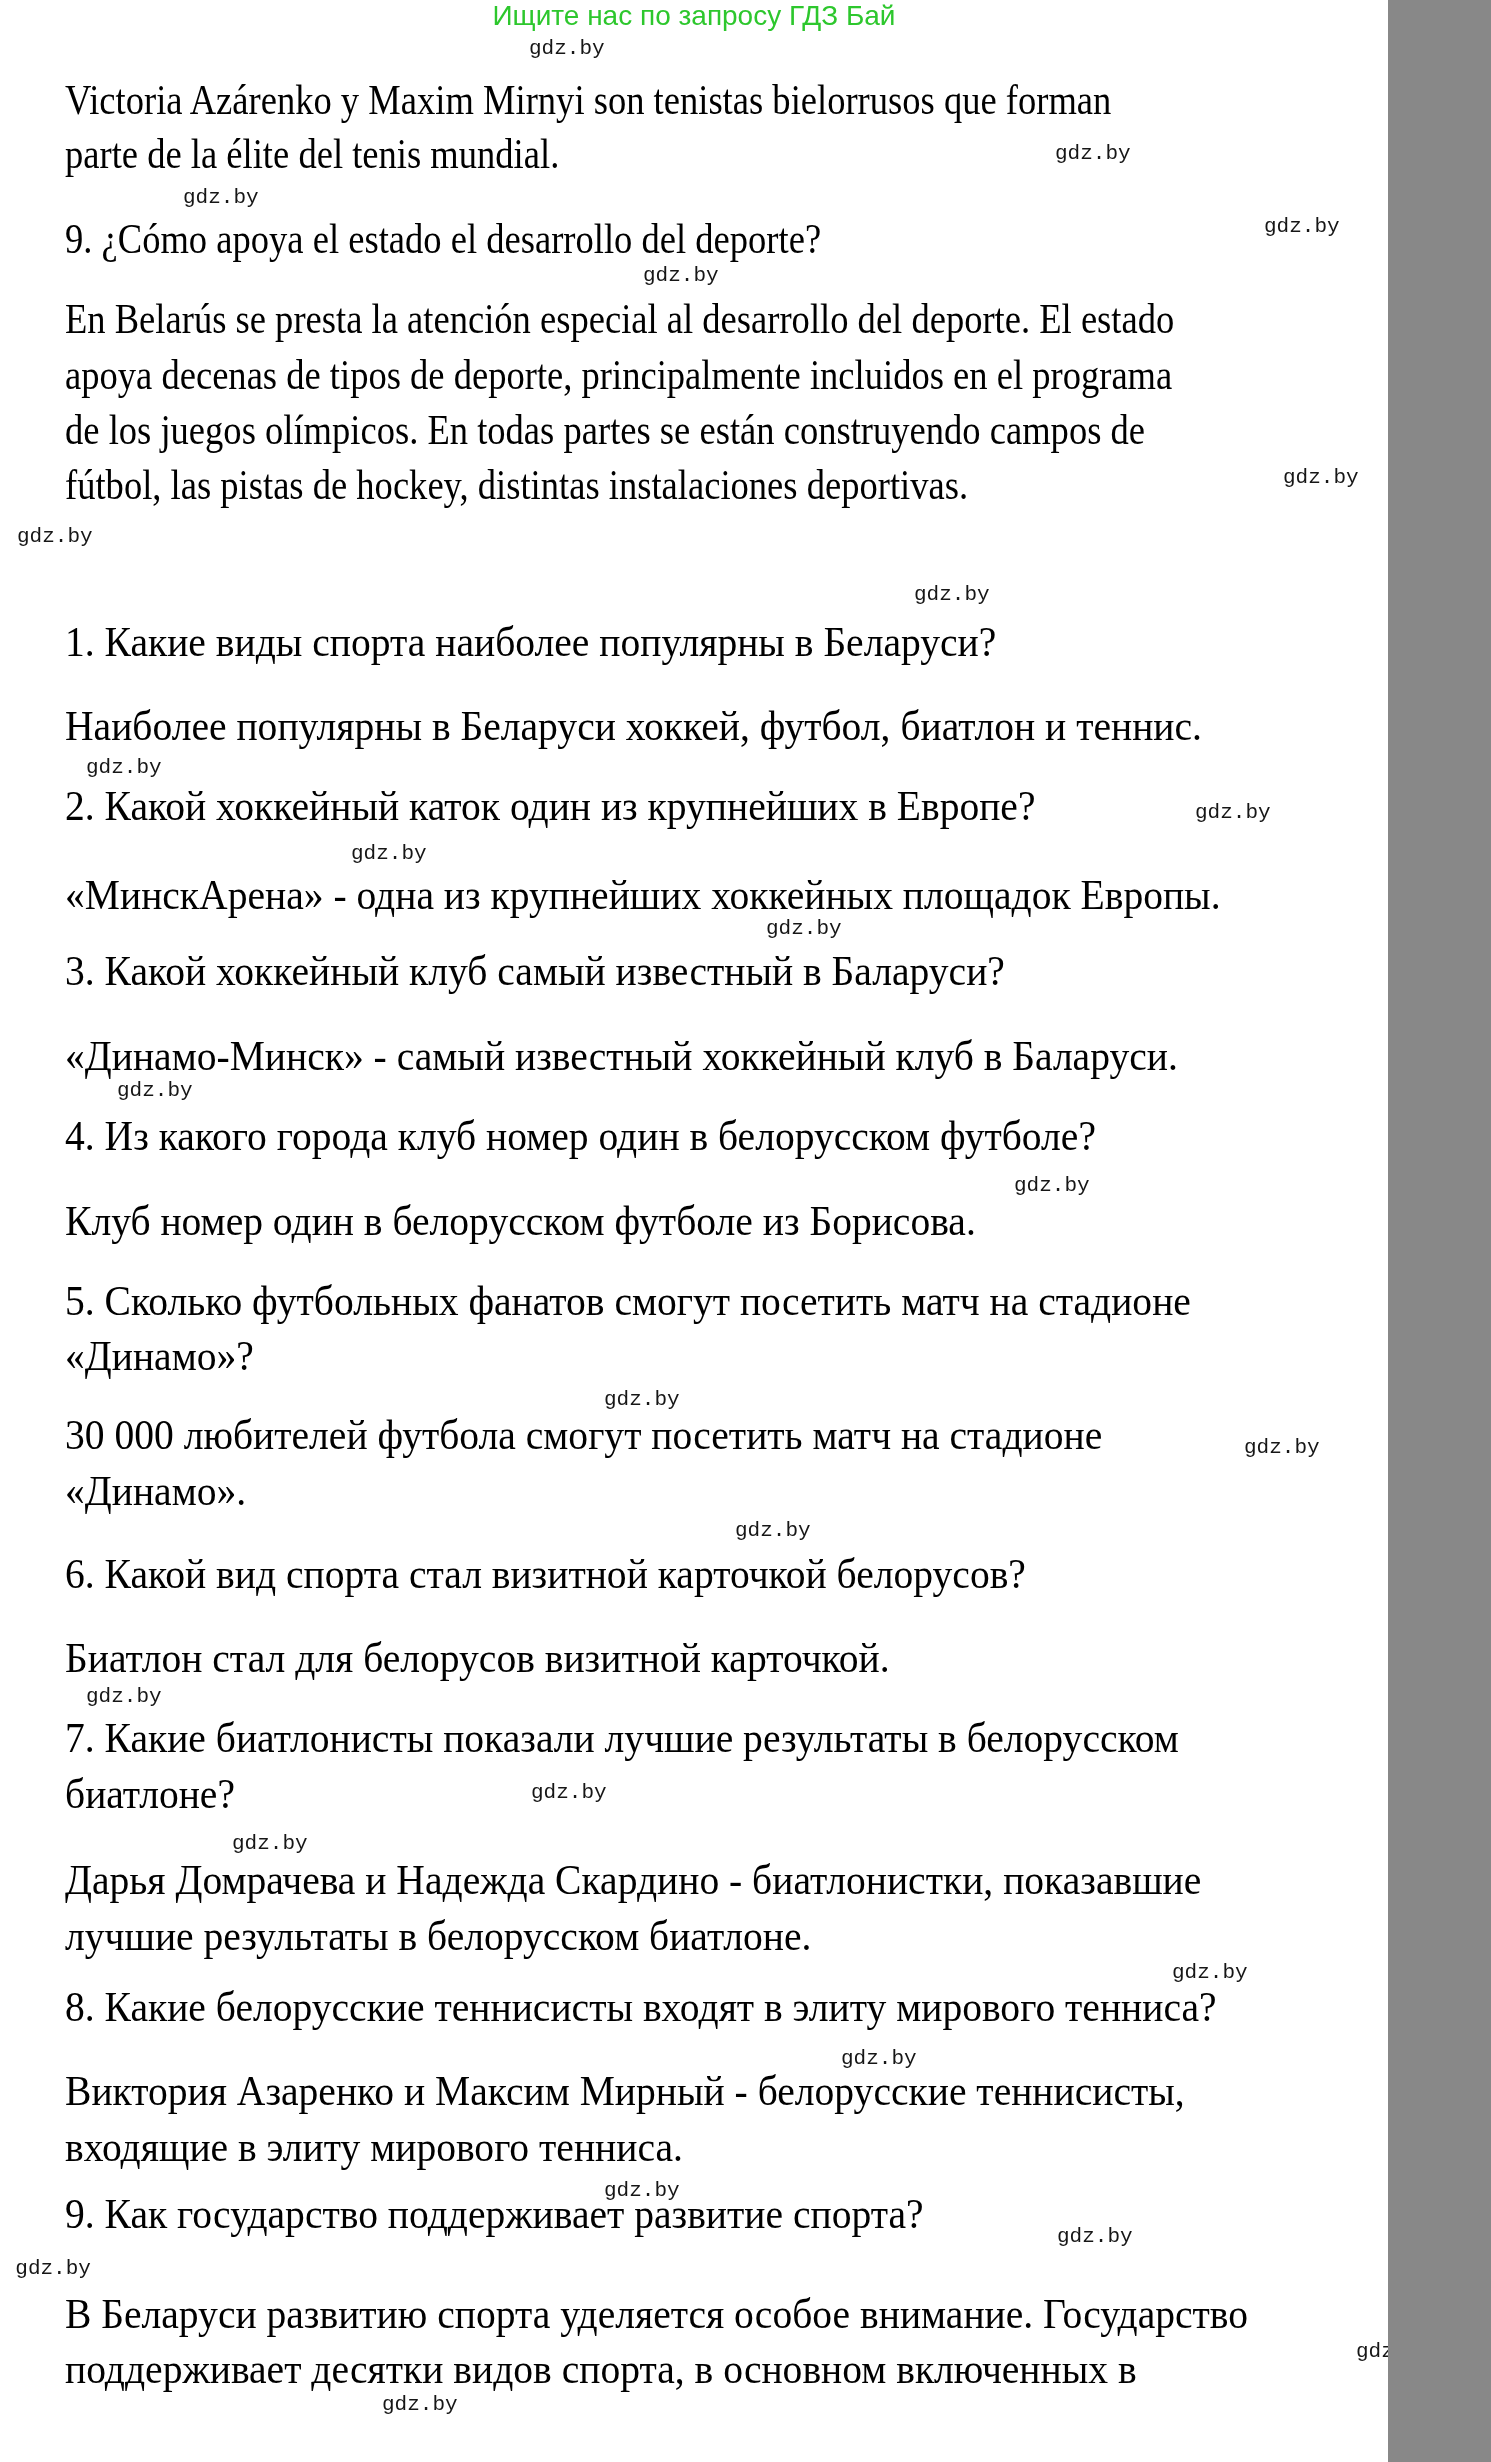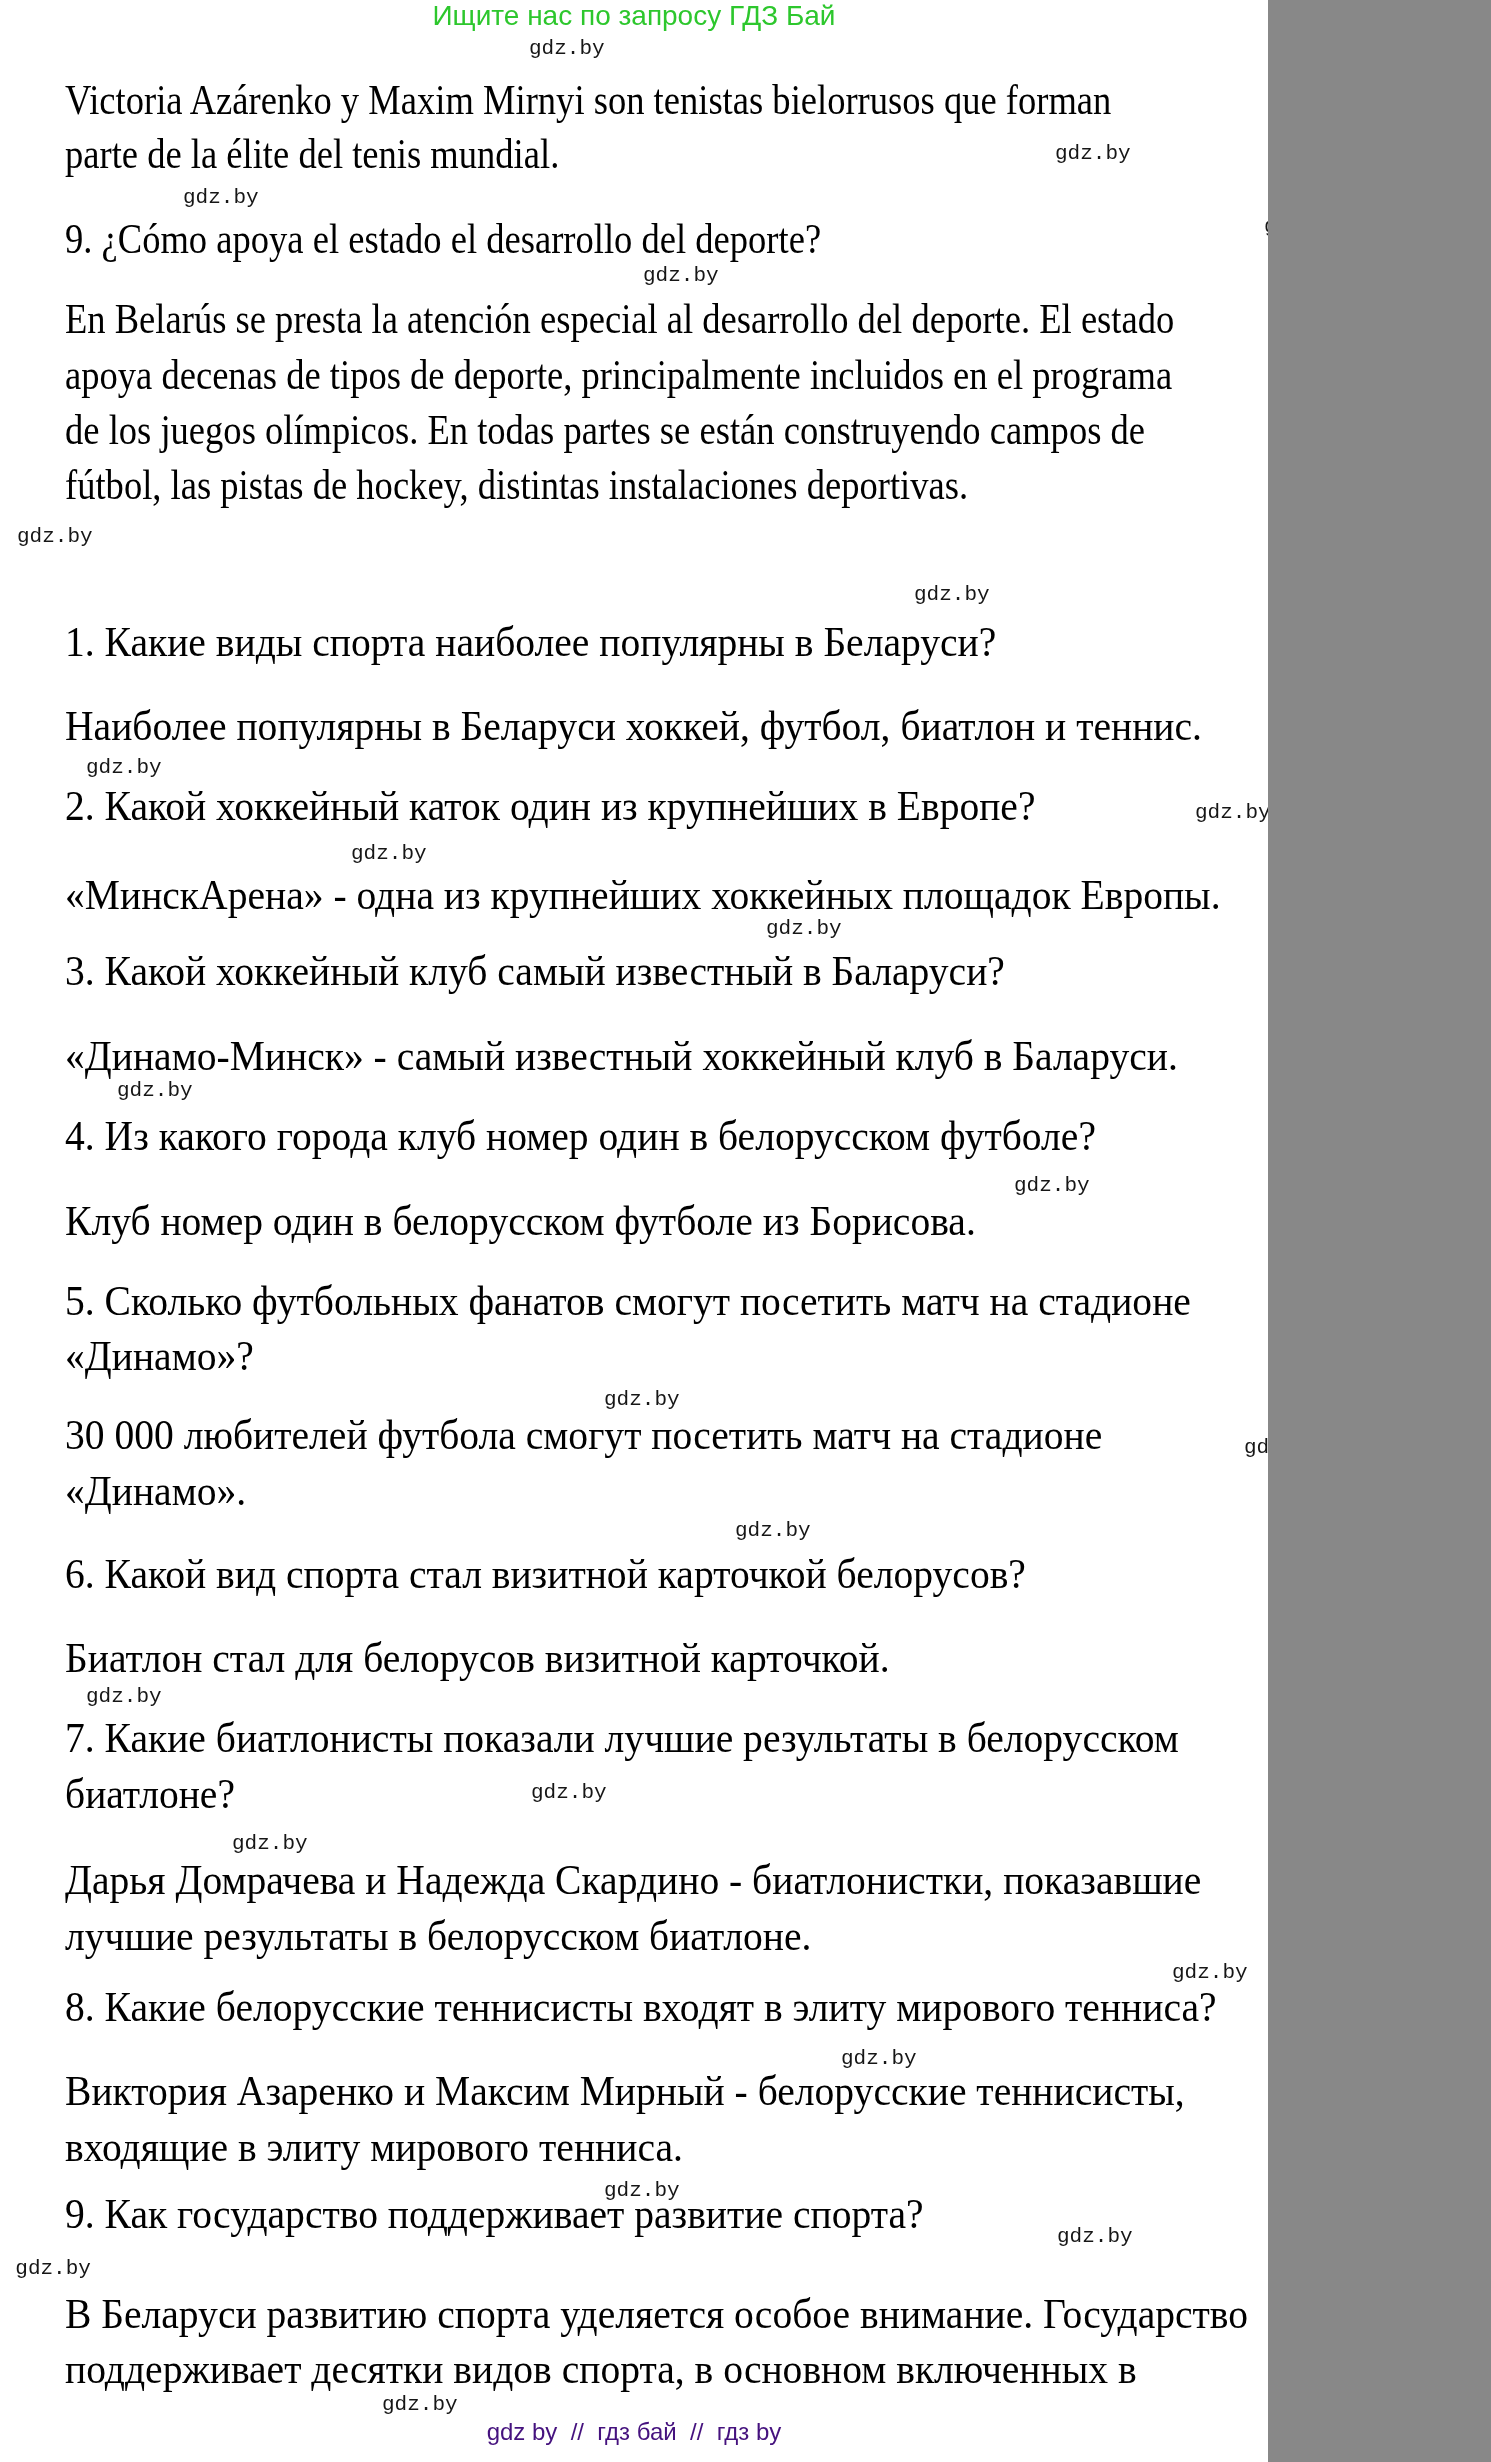--- a/index.html
+++ b/index.html
@@ -1,18 +1,18 @@
 <!DOCTYPE html>
 <html style="font-size:12.3px"><head>
 <meta charset="utf-8">
 <style>
   html,body{margin:0;padding:0;background:#888;}
   #page{
     position:relative;
-    width:1268px;height:2462px;
+    width:1388px;height:2462px;
     background:#ffffff;
     overflow:hidden;
     font-family:"Liberation Serif","DejaVu Serif",serif;
   }
   
   .banner{
     position:absolute;top:0;left:0;right:0;
     text-align:center;
     font-family:"Liberation Sans","DejaVu Sans",sans-serif;
     font-size:28px;line-height:31px;
@@ -118,16 +118,15 @@
   <span class="wm" style="left:531px;top:1781px">gdz.by</span>
   <span class="wm" style="left:232px;top:1832px">gdz.by</span>
   <span class="wm" style="left:1172px;top:1961px">gdz.by</span>
   <span class="wm" style="left:841px;top:2047px">gdz.by</span>
   <span class="wm" style="left:604px;top:2179px">gdz.by</span>
   <span class="wm" style="left:1057px;top:2225px">gdz.by</span>
   <span class="wm" style="left:15.3px;top:2257px">gdz.by</span>
   <span class="wm" style="left:1356px;top:2340px">gdz.by</span>
   <span class="wm" style="left:382px;top:2393px">gdz.by</span>
 
-  <div class="footer">gdz by  //  гдз бай  //  гдз by</div>
 
 </div>
 
 
 </body></html>

